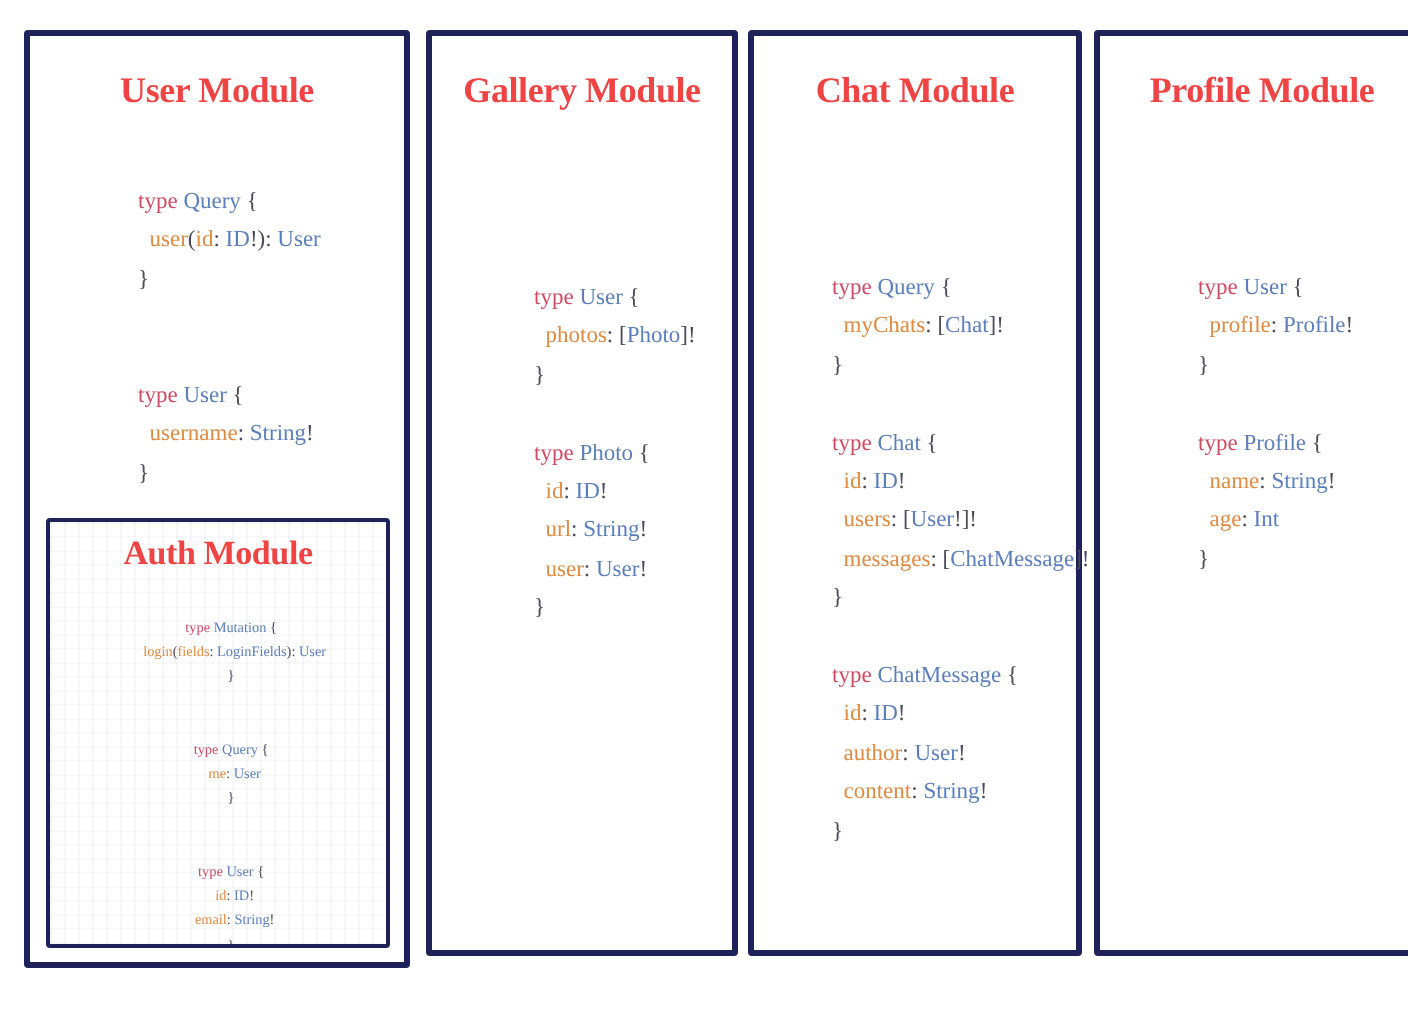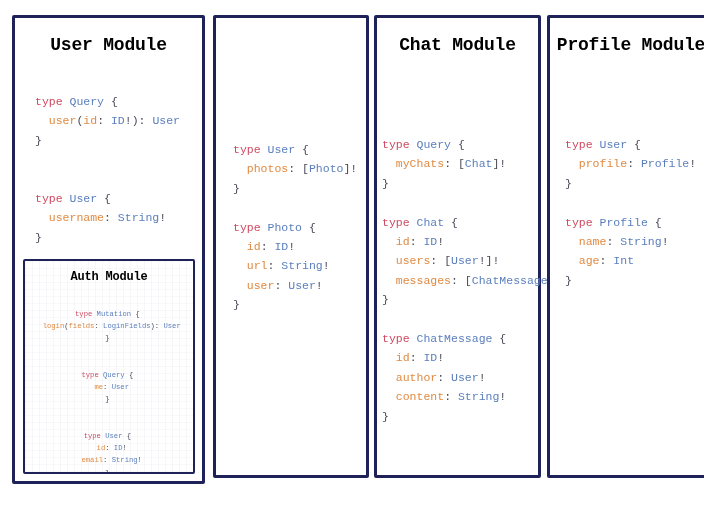--- a/index.html
+++ b/index.html
@@ -26,23 +26,23 @@
   .module-card {
     position: absolute;
     box-sizing: border-box;
     background: #ffffff;
     border: 3px solid #1f2259;
     border-radius: 2px;
   }
 
   .module-title {
     text-align: center;
-    font-family: Liberation Mono, monospace;
+    font-family: Liberation Serif, serif;
     font-weight: bold;
-    color: #000000;
+    color: #ef4444;
     letter-spacing: -0.2px;
     white-space: nowrap;
   }
 
   
   #card-user    { left: 12px;  top: 15px; width: 193px; height: 469px; }
   #card-gallery { left: 213px; top: 15px; width: 156px; height: 463px; }
   #card-chat    { left: 374px; top: 15px; width: 167px; height: 463px; }
   #card-profile { left: 547px; top: 15px; width: 168px; height: 463px; }
 
@@ -71,32 +71,33 @@
   #card-auth::before {
     content: "";
     position: absolute;
     left: 0; top: 0; right: 0; bottom: 0;
     background-image:
       repeating-linear-gradient(to right, rgba(31,34,89,0.035) 0 1px, transparent 1px 7px),
       repeating-linear-gradient(to bottom, rgba(31,34,89,0.028) 0 1px, transparent 1px 7px);
     pointer-events: none;
   }
   #card-auth .module-title {
-    font-size: 12px;
+    font-size: 17px;
     line-height: 16px;
     margin-top: 8px;
     position: relative;
   }
 
   
   .code-block {
-    font-family: Liberation Mono, monospace;
+    font-family: Liberation Serif, serif;
     white-space: pre;
     position: absolute;
     color: #3b4a6b;
+    margin-left: 34px;
   }
   .code-regular {
     font-size: 11.5px;
     line-height: 19.4px;
   }
   .code-small {
     font-size: 7.2px;
     line-height: 12.2px;
   }
 
@@ -124,20 +125,21 @@
     <div class="module-title">User Module</div>
     <div class="code-block code-regular" id="code-user"><span class="code-line"><span class="tk-kw">type </span><span class="tk-type">Query</span><span class="tk-punct"> {</span></span><span class="code-line"><span class="tk-punct">  </span><span class="tk-field">user</span><span class="tk-punct">(</span><span class="tk-field">id</span><span class="tk-punct">: </span><span class="tk-type">ID</span><span class="tk-punct">!): </span><span class="tk-type">User</span></span><span class="code-line"><span class="tk-punct">}</span></span><span class="code-line">&nbsp;</span><span class="code-line">&nbsp;</span><span class="code-line"><span class="tk-kw">type </span><span class="tk-type">User</span><span class="tk-punct"> {</span></span><span class="code-line"><span class="tk-punct">  </span><span class="tk-field">username</span><span class="tk-punct">: </span><span class="tk-type">String</span><span class="tk-punct">!</span></span><span class="code-line"><span class="tk-punct">}</span></span></div>
 
     <div id="card-auth">
       <div class="module-title">Auth Module</div>
       <div class="code-block code-small" id="code-auth"><span class="code-line"><span class="tk-kw">type </span><span class="tk-type">Mutation</span><span class="tk-punct"> {</span></span><span class="code-line"><span class="tk-punct">  </span><span class="tk-field">login</span><span class="tk-punct">(</span><span class="tk-field">fields</span><span class="tk-punct">: </span><span class="tk-type">LoginFields</span><span class="tk-punct">): </span><span class="tk-type">User</span></span><span class="code-line"><span class="tk-punct">}</span></span><span class="code-line">&nbsp;</span><span class="code-line">&nbsp;</span><span class="code-line"><span class="tk-kw">type </span><span class="tk-type">Query</span><span class="tk-punct"> {</span></span><span class="code-line"><span class="tk-punct">  </span><span class="tk-field">me</span><span class="tk-punct">: </span><span class="tk-type">User</span></span><span class="code-line"><span class="tk-punct">}</span></span><span class="code-line">&nbsp;</span><span class="code-line">&nbsp;</span><span class="code-line"><span class="tk-kw">type </span><span class="tk-type">User</span><span class="tk-punct"> {</span></span><span class="code-line"><span class="tk-punct">  </span><span class="tk-field">id</span><span class="tk-punct">: </span><span class="tk-type">ID</span><span class="tk-punct">!</span></span><span class="code-line"><span class="tk-punct">  </span><span class="tk-field">email</span><span class="tk-punct">: </span><span class="tk-type">String</span><span class="tk-punct">!</span></span><span class="code-line"><span class="tk-punct">}</span></span></div>
     </div>
   </div>
 
   <div class="module-card" id="card-gallery">
+    <div class="module-title">Gallery Module</div>
     <div class="code-block code-regular" id="code-gallery"><span class="code-line"><span class="tk-kw">type </span><span class="tk-type">User</span><span class="tk-punct"> {</span></span><span class="code-line"><span class="tk-punct">  </span><span class="tk-field">photos</span><span class="tk-punct">: [</span><span class="tk-type">Photo</span><span class="tk-punct">]!</span></span><span class="code-line"><span class="tk-punct">}</span></span><span class="code-line">&nbsp;</span><span class="code-line"><span class="tk-kw">type </span><span class="tk-type">Photo</span><span class="tk-punct"> {</span></span><span class="code-line"><span class="tk-punct">  </span><span class="tk-field">id</span><span class="tk-punct">: </span><span class="tk-type">ID</span><span class="tk-punct">!</span></span><span class="code-line"><span class="tk-punct">  </span><span class="tk-field">url</span><span class="tk-punct">: </span><span class="tk-type">String</span><span class="tk-punct">!</span></span><span class="code-line"><span class="tk-punct">  </span><span class="tk-field">user</span><span class="tk-punct">: </span><span class="tk-type">User</span><span class="tk-punct">!</span></span><span class="code-line"><span class="tk-punct">}</span></span></div>
   </div>
 
   <div class="module-card" id="card-chat">
     <div class="module-title">Chat Module</div>
     <div class="code-block code-regular" id="code-chat"><span class="code-line"><span class="tk-kw">type </span><span class="tk-type">Query</span><span class="tk-punct"> {</span></span><span class="code-line"><span class="tk-punct">  </span><span class="tk-field">myChats</span><span class="tk-punct">: [</span><span class="tk-type">Chat</span><span class="tk-punct">]!</span></span><span class="code-line"><span class="tk-punct">}</span></span><span class="code-line">&nbsp;</span><span class="code-line"><span class="tk-kw">type </span><span class="tk-type">Chat</span><span class="tk-punct"> {</span></span><span class="code-line"><span class="tk-punct">  </span><span class="tk-field">id</span><span class="tk-punct">: </span><span class="tk-type">ID</span><span class="tk-punct">!</span></span><span class="code-line"><span class="tk-punct">  </span><span class="tk-field">users</span><span class="tk-punct">: [</span><span class="tk-type">User</span><span class="tk-punct">!]!</span></span><span class="code-line"><span class="tk-punct">  </span><span class="tk-field">messages</span><span class="tk-punct">: [</span><span class="tk-type">ChatMessage</span><span class="tk-punct">]!</span></span><span class="code-line"><span class="tk-punct">}</span></span><span class="code-line">&nbsp;</span><span class="code-line"><span class="tk-kw">type </span><span class="tk-type">ChatMessage</span><span class="tk-punct"> {</span></span><span class="code-line"><span class="tk-punct">  </span><span class="tk-field">id</span><span class="tk-punct">: </span><span class="tk-type">ID</span><span class="tk-punct">!</span></span><span class="code-line"><span class="tk-punct">  </span><span class="tk-field">author</span><span class="tk-punct">: </span><span class="tk-type">User</span><span class="tk-punct">!</span></span><span class="code-line"><span class="tk-punct">  </span><span class="tk-field">content</span><span class="tk-punct">: </span><span class="tk-type">String</span><span class="tk-punct">!</span></span><span class="code-line"><span class="tk-punct">}</span></span></div>
   </div>
 
   <div class="module-card" id="card-profile">
     <div class="module-title">Profile Module</div>

